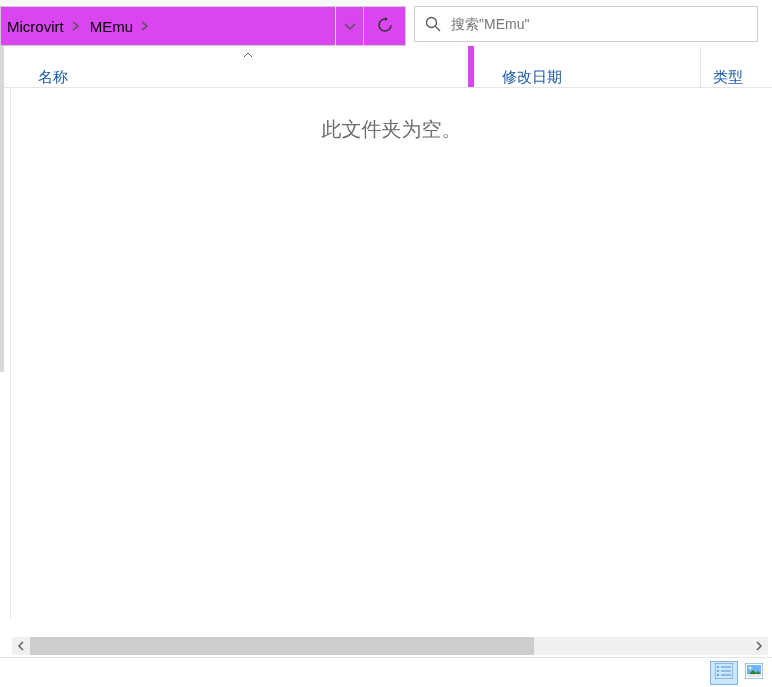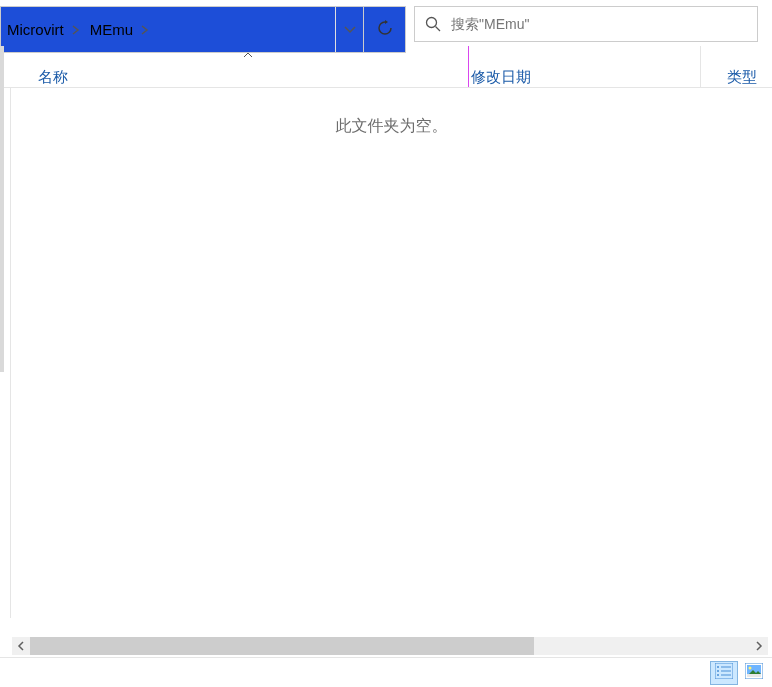--- a/index.html
+++ b/index.html
@@ -20,22 +20,22 @@
       padding: 6px 8px 6px 0;
       gap: 8px;
     }
 
     
     .address-bar {
       display: flex;
       align-items: center;
       border: 1px solid #ccc;
       flex: 0 0 406px;
-      height: 47px;
-      background: #1d4ed8;
+      height: 40px;
+      background: #d946ef;
     }
     .breadcrumb {
       flex: 1;
       display: flex;
       align-items: center;
       padding-left: 0;
       height: 100%;
       overflow: hidden;
     }
     .crumb {
@@ -116,41 +116,41 @@
     .col-header {
       display: flex;
       align-items: flex-end;
       font-size: 15px;
       color: #1a5aa8;
       position: relative;
       cursor: default;
       padding: 0 10px;
     }
     .col-name { width: 440px; }
-    .col-date { width: 232px; border-left: 1px solid #d946ef; padding-left: 2px; }
-    .col-type { border-left: 1px solid #e5e5e5; padding-left: 26px; flex: 1; font-family: Liberation Serif, serif; }
+    .col-date { width: 232px; border-left: 6px solid #d946ef; padding-left: 28px; }
+    .col-type { border-left: 1px solid #e5e5e5; padding-left: 12px; flex: 1; font-family: Liberation Serif, serif; }
     .sort-indicator {
       position: absolute;
       top: -2px;
       left: 50%;
       transform: translateX(-50%);
     }
     .sort-indicator svg { width: 10px; height: 6px; }
 
     
     .content-area {
       height: 530px;
       position: relative;
       border-left: 1px solid #e5e5e5;
       margin-left: 10px;
     }
     .empty-message {
       text-align: center;
       padding-top: 28px;
-      font-size: 16px;
+      font-size: 20px;
       color: #6d6d6d;
     }
 
     
     .nav-resize-hint {
       position: absolute;
       left: 0;
       top: 46px;
       width: 4px;
       height: 326px;

